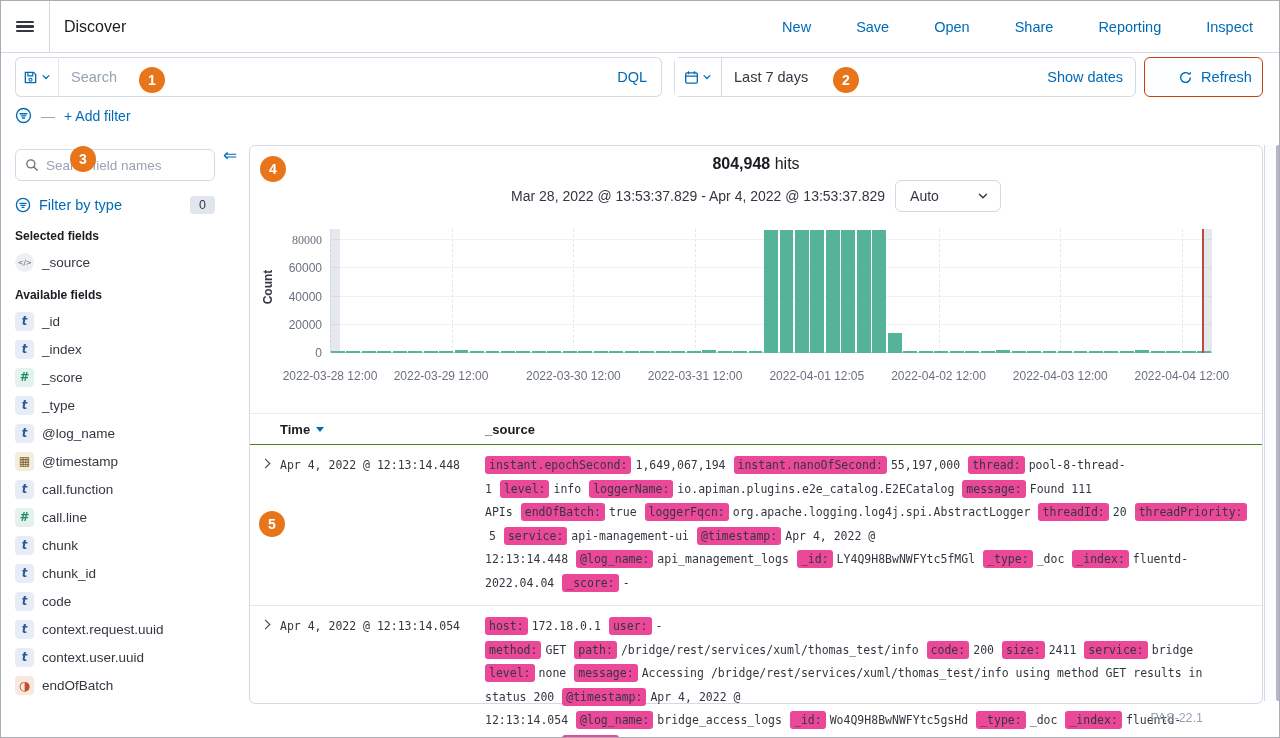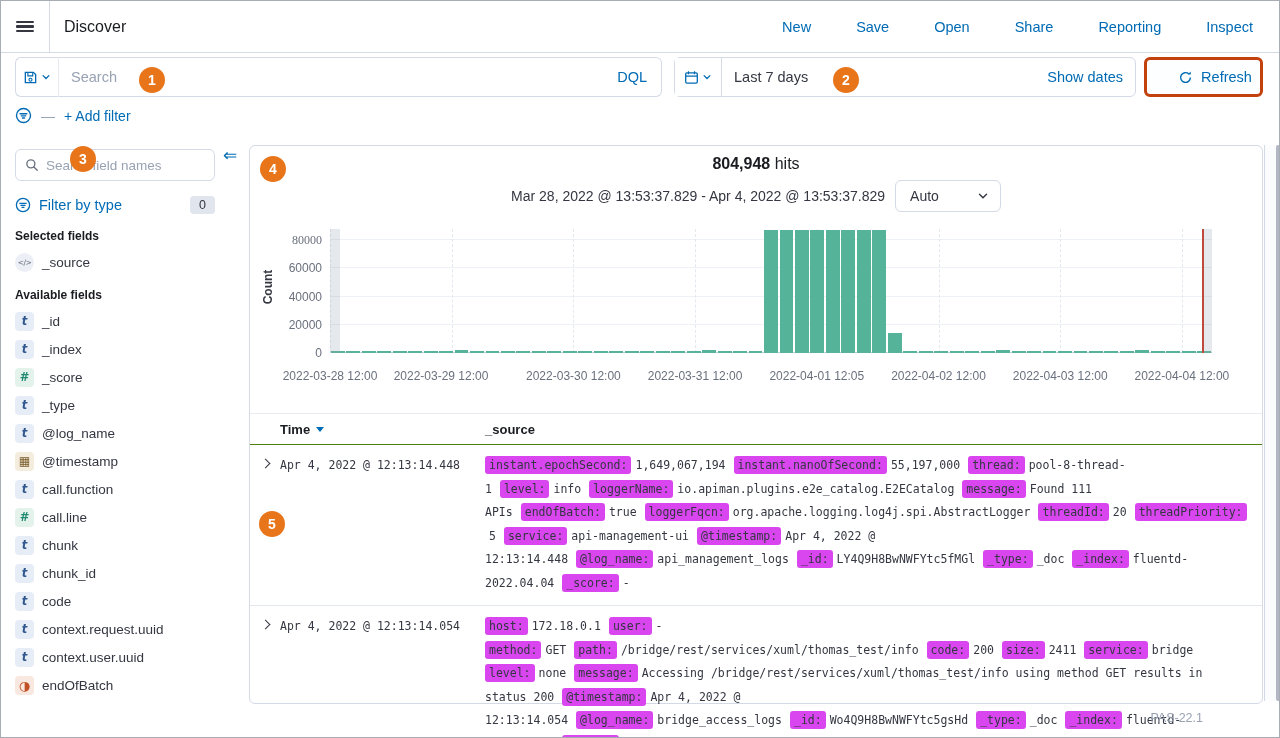--- a/index.html
+++ b/index.html
@@ -27,21 +27,21 @@
                 border-radius:0 6px 6px 0; background:#fff; display:flex; align-items:center; }
   .search-box input { border:0; outline:0; flex:1; font-size:14.5px; padding-left:12px; font-family:inherit; color:#343741; }
   .search-box input::placeholder { color:#98a2b3; }
   .dql { color:#006bb4; font-size:14.5px; padding:0 14px; cursor:pointer; }
   .date-box { margin-left:12px; height:40px; width:462px; border:1px solid #d3dae6; border-radius:6px;
               background:#fff; display:flex; align-items:center; flex:none; }
   .cal-seg { width:47px; height:38px; border:0; border-right:1px solid #d3dae6; background:#fff;
              display:flex; align-items:center; justify-content:center; gap:3px; cursor:pointer; }
   .range-label { margin-left:12px; font-size:14.5px; cursor:pointer; }
   .show-dates { margin-left:auto; margin-right:12px; color:#006bb4; font-size:14.5px; cursor:pointer; }
-  .refresh-btn { margin-left:8px; height:40px; width:119px; border:3px solid #c2410c; border-radius:6px;
+  .refresh-btn { margin-left:8px; height:40px; width:119px; border:1px solid #c2410c; border-radius:6px;
                  background:#fcfeff; color:#006bb4; font-size:14.5px; display:flex; align-items:center;
                  justify-content:center; gap:8px; cursor:pointer; flex:none;padding-left:23px; }
 
   
   .filter-bar { position:absolute; left:14px; top:106px; display:flex; align-items:center; gap:9px; }
   .dash { color:#9aa4b5; font-size:14px; }
   .add-filter { color:#006bb4; font-size:14px; cursor:pointer; }
 
   
   .sidebar { position:absolute; left:14px; top:134px; width:200px; bottom:0; }
@@ -100,21 +100,21 @@
   .sort-ico { width:0; height:0; border-left:4.5px solid transparent; border-right:4.5px solid transparent;
               border-top:5.5px solid #006bb4; display:inline-block; }
   .mono { font-family:"DejaVu Sans Mono","Liberation Mono",monospace; }
   #rows { position:absolute; top:299px; left:0; width:100%; }
   .row { display:flex; border-bottom:1px solid #e3e8ef; padding:9px 8px 10px 0; }
   .chev { width:30px; flex:none; padding-left:12px; padding-top:6px; cursor:pointer; }
   .chev i { display:block; width:7px; height:7px; border-top:1.6px solid #343741; border-right:1.6px solid #343741;
             transform:rotate(45deg); }
   .rtime { width:205px; flex:none; font-size:11.5px; padding-top:4px; white-space:nowrap; }
   .rsrc { flex:1; font-size:11.5px; line-height:23.5px; padding-right:6px; word-break:break-word; }
-  .fpill { background:#d946ef; border-radius:3px; padding:2px 4px; white-space:nowrap; }
+  .fpill { background:#ec4899; border-radius:3px; padding:2px 4px; white-space:nowrap; }
   .fval { margin:0 8px 0 4px; }
 
   
   .scroll-track { position:absolute; left:1263px; top:144px; height:556px; width:16px;
                   border-left:1px solid #d3dae6; background:#fbfcfe; }
   .scroll-thumb { position:absolute; right:0; top:0; width:4px; height:100%; background:#b2b8c3; border-radius:2px; }
   .version { position:absolute; right:76px; bottom:12px; color:#98a2b3; font-size:12.5px; }
   .abadge { position:absolute; width:26px; height:26px; border-radius:50%; background:#e8751a; color:#fff;
             font-weight:700; font-size:14px; display:flex; align-items:center; justify-content:center; z-index:9; }
   svg { display:block; }

